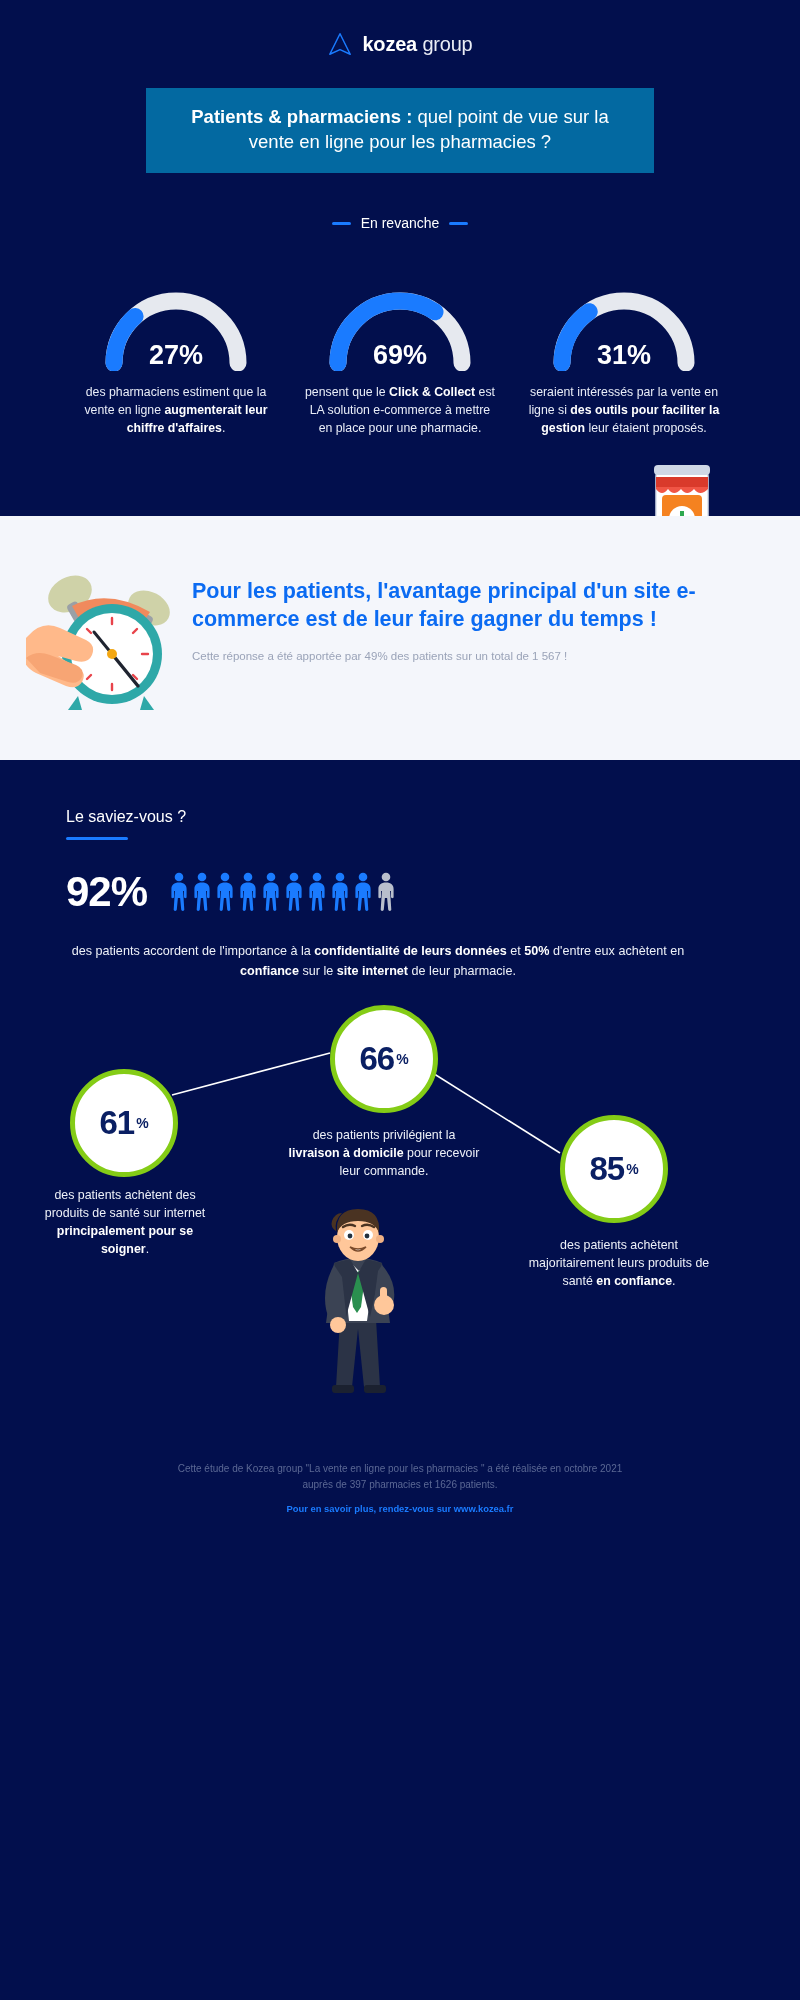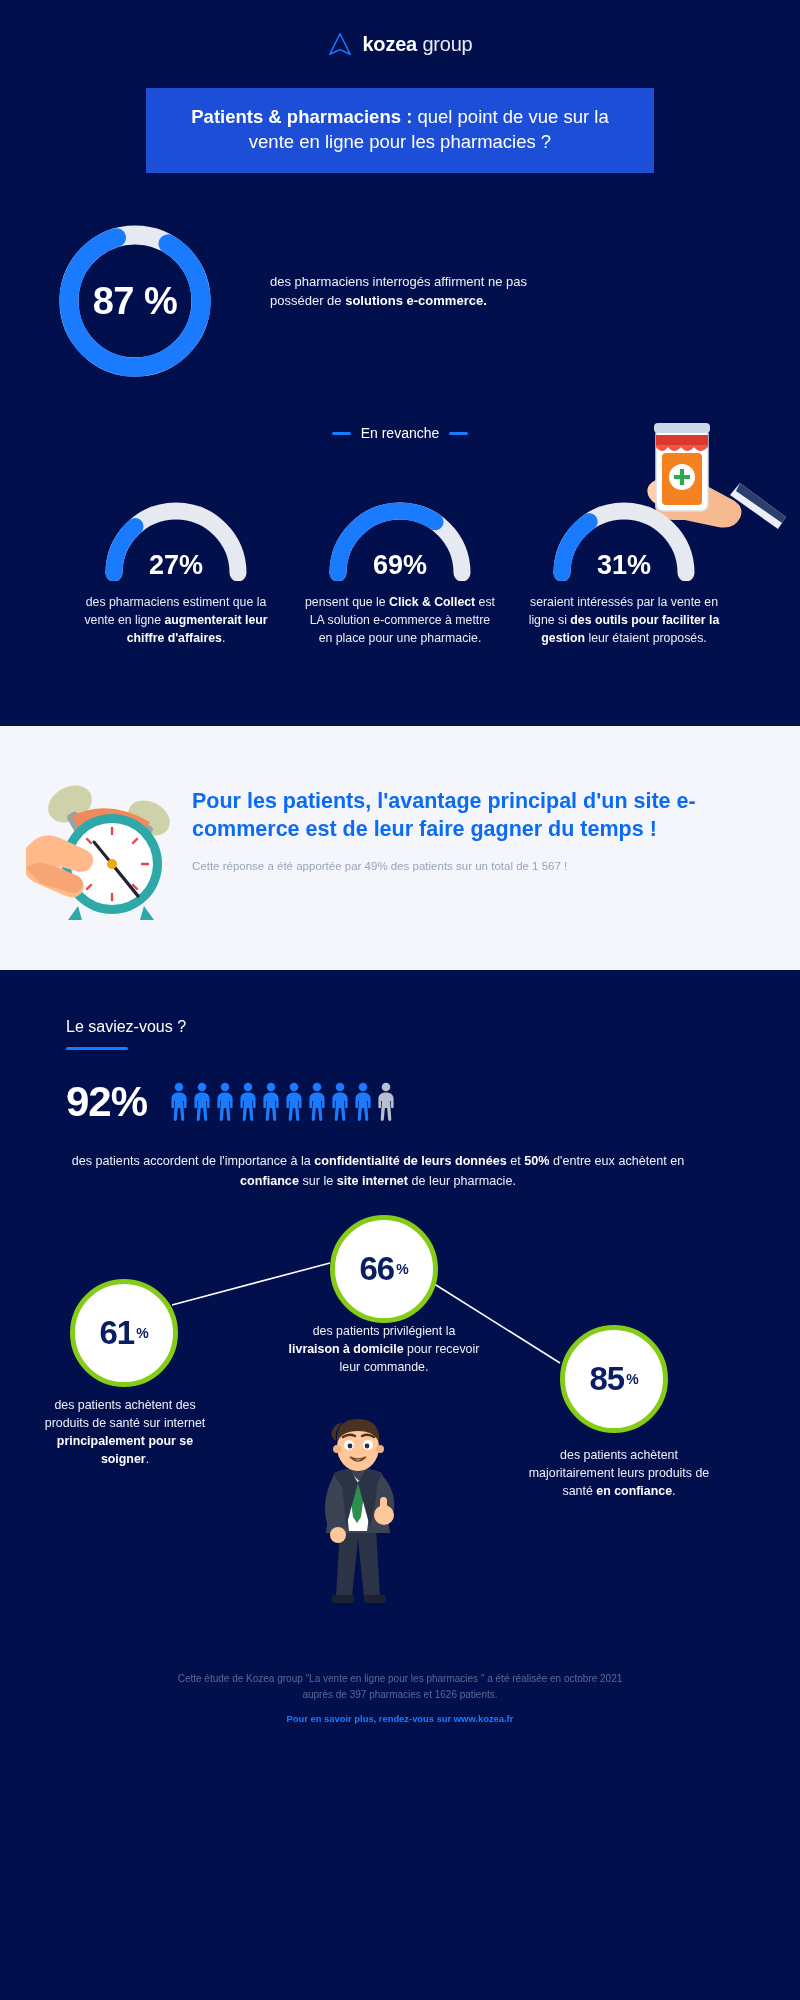--- a/index.html
+++ b/index.html
@@ -28,21 +28,21 @@
   .logo-text {
     font-size:20px; letter-spacing:-0.2px; color:#ffffff;
     line-height:1;
   }
   .logo-text b { font-weight:700; }
   .logo-text span { font-weight:400; color:#e9ecf5; }
 
   
   .banner-wrap { display:flex; justify-content:center; }
   .banner {
-    width:508px; background:#1d4ed8;
+    width:508px; background:#0369a1;
     padding:17px 26px 19px;
     text-align:center;
     color:#fff;
     font-size:18.5px; line-height:1.33;
     font-weight:400;
   }
   .banner b { font-weight:700; }
 
   
   .donut-block {
@@ -142,34 +142,20 @@
   </div>
 </div>
 
 <div class="sec dark banner-wrap">
   <div class="banner">
     <b>Patients &amp; pharmaciens : </b><span>quel point de vue sur la vente en ligne pour les pharmacies ?</span>
   </div>
 </div>
 
 <div class="sec dark" style="padding-bottom:6px;">
-  <div class="donut-block">
-    <div class="donut-holder">
-      <div class="donut-pos">
-        <svg class="donut-svg" width="164" height="164" viewBox="0 0 164 164">
-          <circle cx="82" cy="82" r="66" fill="none" stroke="#e6e9ef" stroke-width="19"></circle>
-          <circle id="heroArc" cx="82" cy="82" r="66" fill="none" stroke="#1a7bff" stroke-width="19" stroke-linecap="round" transform="rotate(-60 82 82)" stroke-dasharray="360.7805003382519 414.6902302738527"></circle>
-        </svg>
-        <div class="donut-label">87 %</div>
-      </div>
-    </div>
-    <div class="donut-text">
-      <span>des pharmaciens interrogés affirment ne pas posséder de </span><b>solutions e-commerce.</b>
-    </div>
-  </div>
 
   <svg class="phone-ill" viewBox="0 0 176 120">
 
     <path d="M120 74 L168 108 L176 96 L130 62 Z" fill="#e9eef7"></path>
     <path d="M126 70 L172 102 L176 96 L130 62 Z" fill="#2c3e6b"></path>
 
     <path d="M52 52 q-14 10 -8 26 q6 16 26 20 l38 8 q16 3 22 -9 q5 -11 -7 -18 l-52 -28 z" fill="#f7b98f"></path>
 
     <path d="M44 60 q-10 6 -5 16 q5 9 17 9 l14 0 q8 0 8 -8 q0 -8 -9 -10 z" fill="#ffd0ab"></path>
     <path d="M50 78 q-8 5 -3 13 q5 8 16 8 l16 0 q7 0 7 -7 q0 -7 -8 -9 z" fill="#f7b98f"></path>
@@ -349,21 +335,21 @@
         <span class="pc">%</span>
     </div>
     <div class="bub-txt" style="left:32px; top:182px; width:186px;">
       <span>des patients achètent des produits de santé sur internet </span><b>principalement pour se soigner</b><span>.</span>
     </div>
 
     <div class="bub" id="bub2" style="left:330px; top:0px; width:108px; height:108px;">
       <span class="num">66</span>
         <span class="pc">%</span>
     </div>
-    <div class="bub-txt" style="left:286px; top:108px; width:196px;">
+    <div class="bub-txt" style="left:286px; top:122px; width:196px;">
       <span>des patients privilégient la </span><b>livraison à domicile</b><span> pour recevoir leur commande.</span>
     </div>
 
     <div class="bub" id="bub3" style="left:560px; top:110px; width:108px; height:108px;">
       <span class="num">85</span>
         <span class="pc">%</span>
     </div>
     <div class="bub-txt" style="left:528px; top:232px; width:182px;">
       <span>des patients achètent majoritairement leurs produits de santé </span><b>en confiance</b><span>.</span>
     </div>

